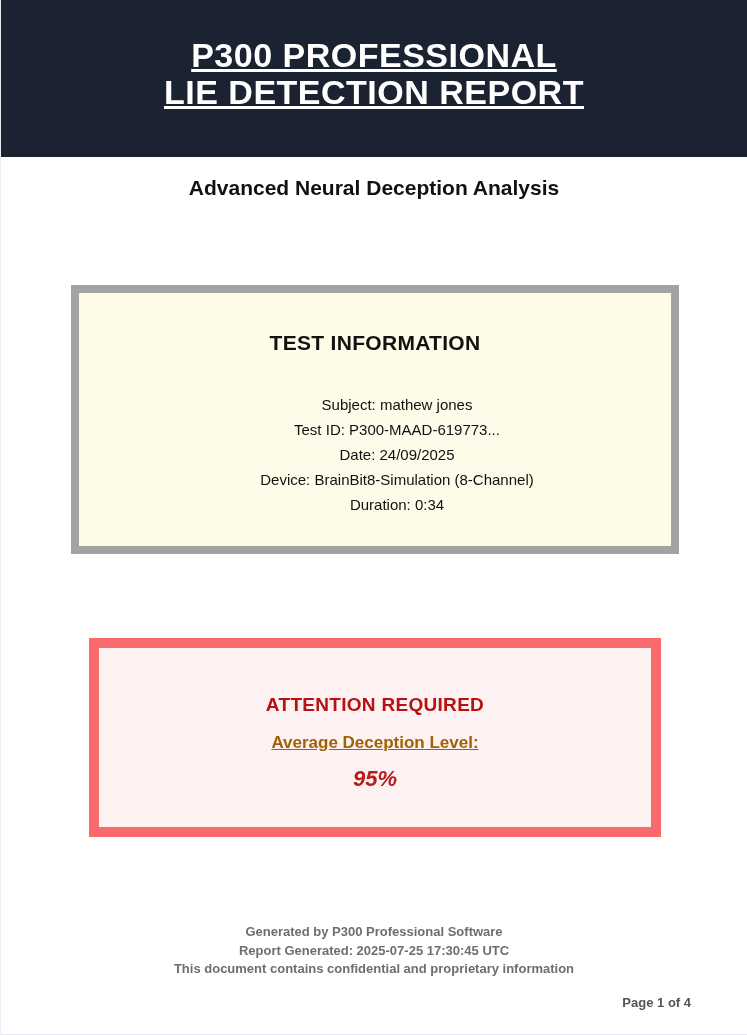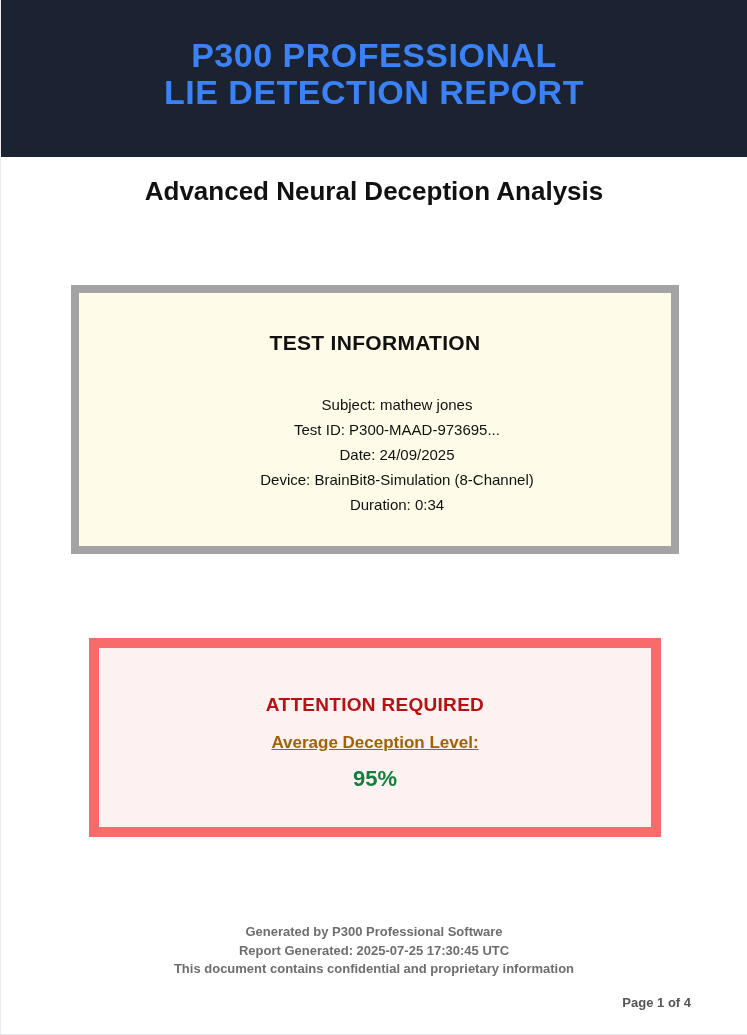--- a/index.html
+++ b/index.html
@@ -23,33 +23,34 @@
     position: absolute;
     top: 0; left: 0;
     width: 100%;
     height: 157px;
     background: #1b2232;
     text-align: center;
     box-sizing: border-box;
     padding-top: 37px;
   }
   .report-header .title-line {
-    color: #3b82f6;
+    color: #ffffff;
     font-size: 34px;
     line-height: 37px;
     font-weight: bold;
     letter-spacing: 0.5px;
+    text-decoration: underline;
   }
   
   .subtitle {
     position: absolute;
     top: 176px; left: 0;
     width: 100%;
     text-align: center;
-    font-size: 26px;
+    font-size: 21px;
     font-weight: bold;
     color: #111111;
   }
   
   .info-box {
     position: absolute;
     left: 70px;
     top: 285px;
     width: 608px;
     height: 269px;
@@ -97,21 +98,22 @@
     margin-top: 17px;
     font-size: 17px;
     font-weight: bold;
     color: #a16207;
     text-decoration: underline;
   }
   .alert-box .alert-value {
     margin-top: 13px;
     font-size: 22px;
     font-weight: bold;
-    color: #15803d;
+    color: #b91c1c;
+    font-style: italic;
   }
   
   .report-footer {
     position: absolute;
     top: 923px; left: 0;
     width: 100%;
     text-align: center;
   }
   .footer-line {
     font-size: 13px;
@@ -137,21 +139,21 @@
     <div class="title-line">P300 PROFESSIONAL</div>
     <div class="title-line">LIE DETECTION REPORT</div>
   </div>
 
   <div class="subtitle">Advanced Neural Deception Analysis</div>
 
   <div class="info-box">
     <div class="box-title">TEST INFORMATION</div>
     <div class="info-lines">
       <div class="info-line">Subject: mathew jones</div>
-      <div class="info-line">Test ID: P300-MAAD-973695...</div>
+      <div class="info-line">Test ID: P300-MAAD-619773...</div>
       <div class="info-line">Date: 24/09/2025</div>
       <div class="info-line">Device: BrainBit8-Simulation (8-Channel)</div>
       <div class="info-line">Duration: 0:34</div>
     </div>
   </div>
 
   <div class="alert-box">
     <div class="alert-title">ATTENTION REQUIRED</div>
     <div class="alert-label">Average Deception Level:</div>
     <div class="alert-value">95%</div>

